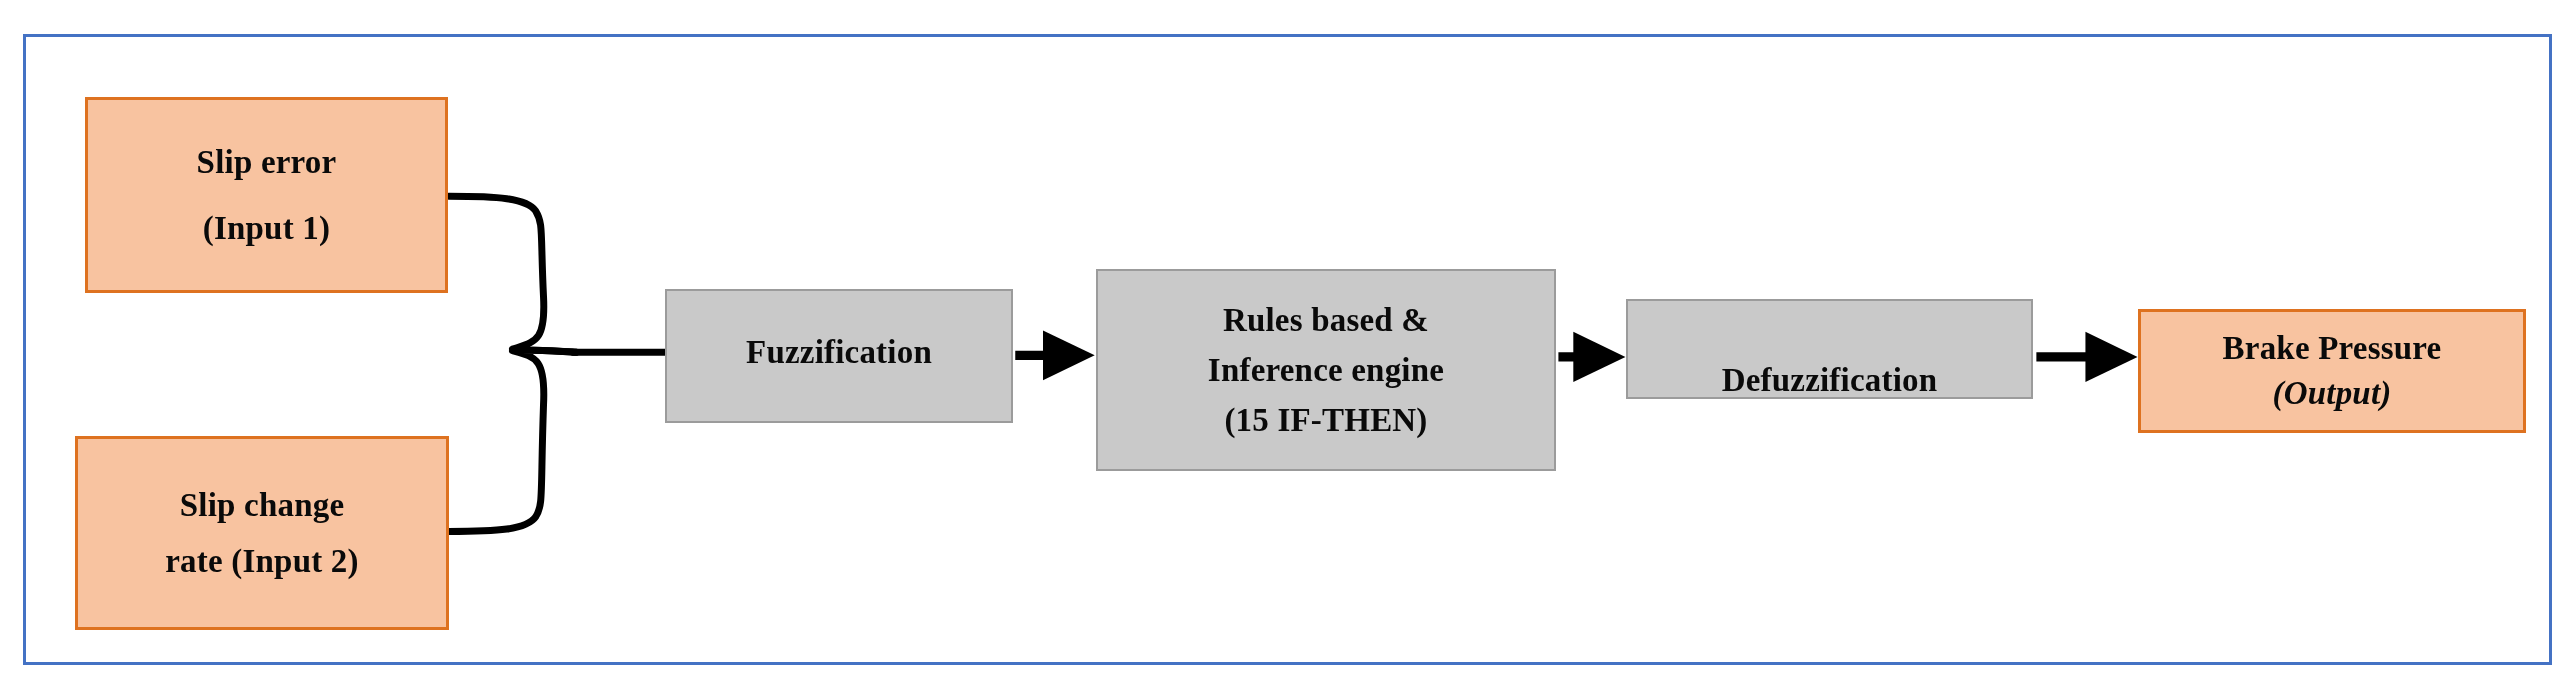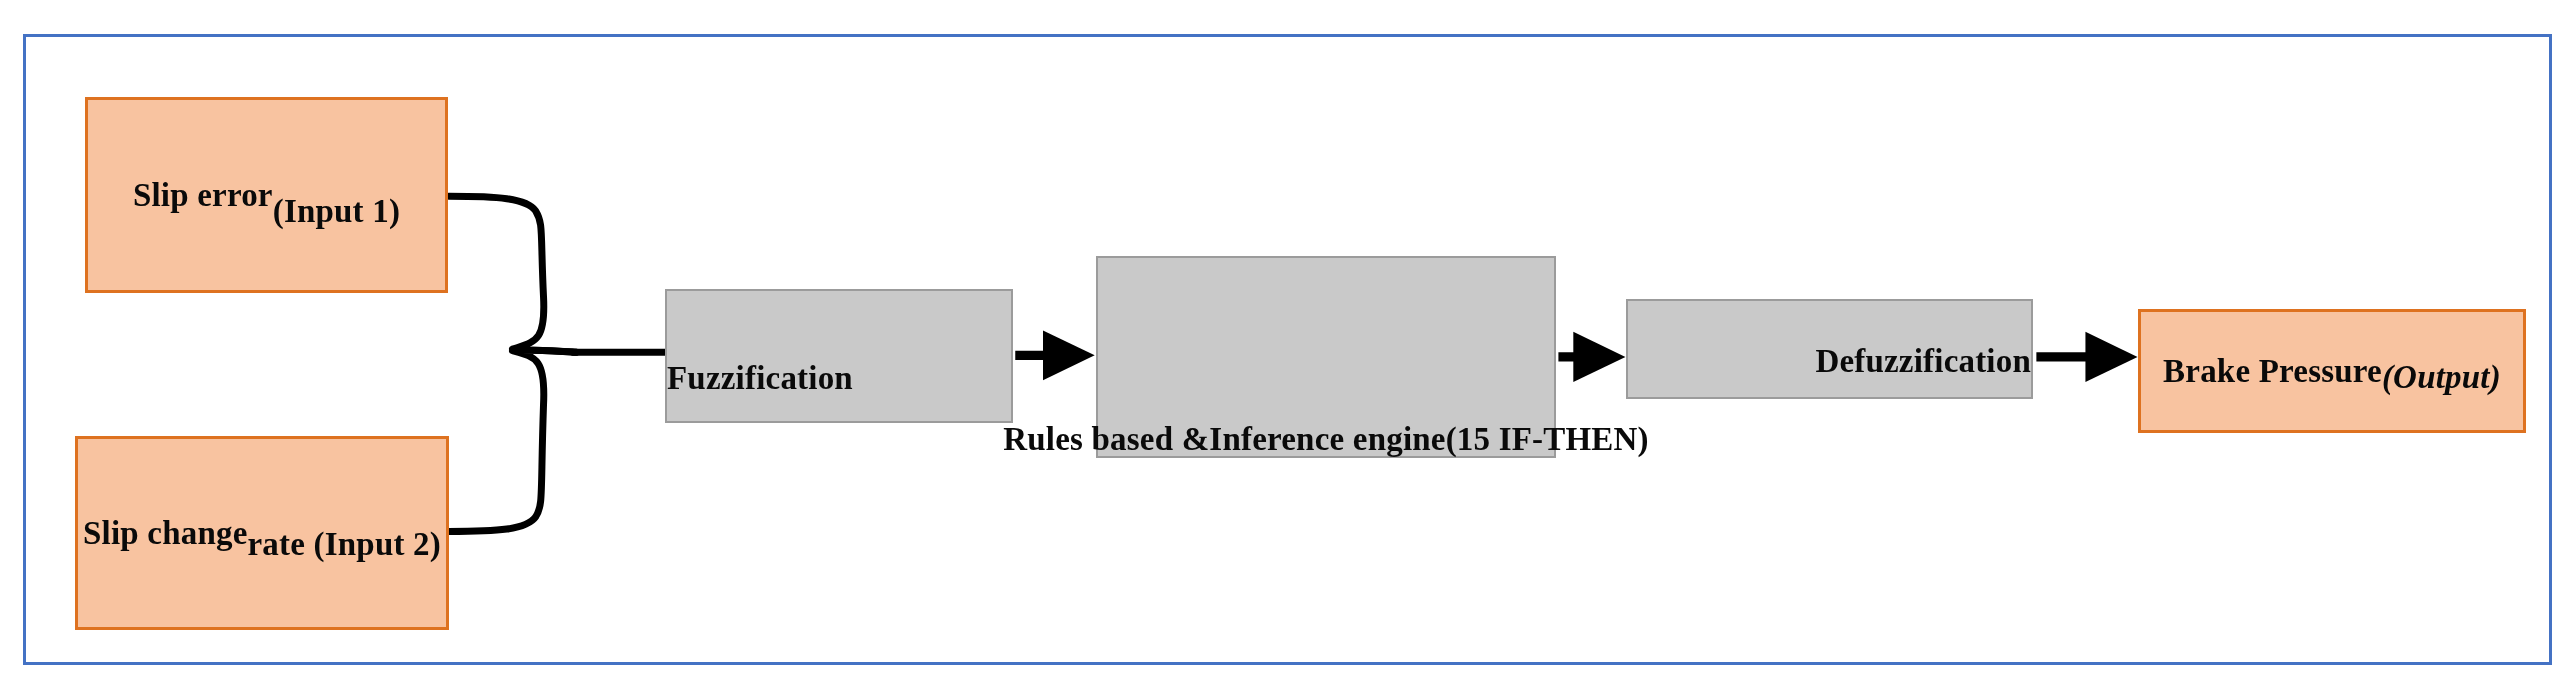--- a/index.html
+++ b/index.html
@@ -25,21 +25,21 @@
     height: 631px;
     box-sizing: border-box;
     border: 3.9px solid #4472C4;
     background: transparent;
   }
   
   .block {
     position: absolute;
     box-sizing: border-box;
     display: flex;
-    flex-direction: row;
+    flex-direction: column;
     align-items: center;
     justify-content: center;
     text-align: center;
     font-weight: bold;
     color: #0a0a0a;
     letter-spacing: 0.2px;
     line-height: 1.0;
   }
   .block .line {
     display: block;
@@ -68,23 +68,22 @@
   #block-slip-change-rate .line + .line { margin-top: 23px; }
 
   #block-fuzzification {
     left: 665px; top: 289px; width: 348px; height: 134px;
     font-size: 33px;
     justify-content: flex-start;
     padding-top: 45px;
   }
 
   #block-rules {
-    left: 1096px; top: 256px; width: 460px; height: 202px;
+    left: 1096px; top: 269px; width: 460px; height: 202px;
     font-size: 33px;
-    align-items: flex-end;
   }
   #block-rules .line + .line { margin-top: 17px; }
 
   #block-defuzzification {
     left: 1626px; top: 299px; width: 407px; height: 100px;
     font-size: 33px;
     justify-content: flex-end;
     padding-top: 25px;
   }
 

